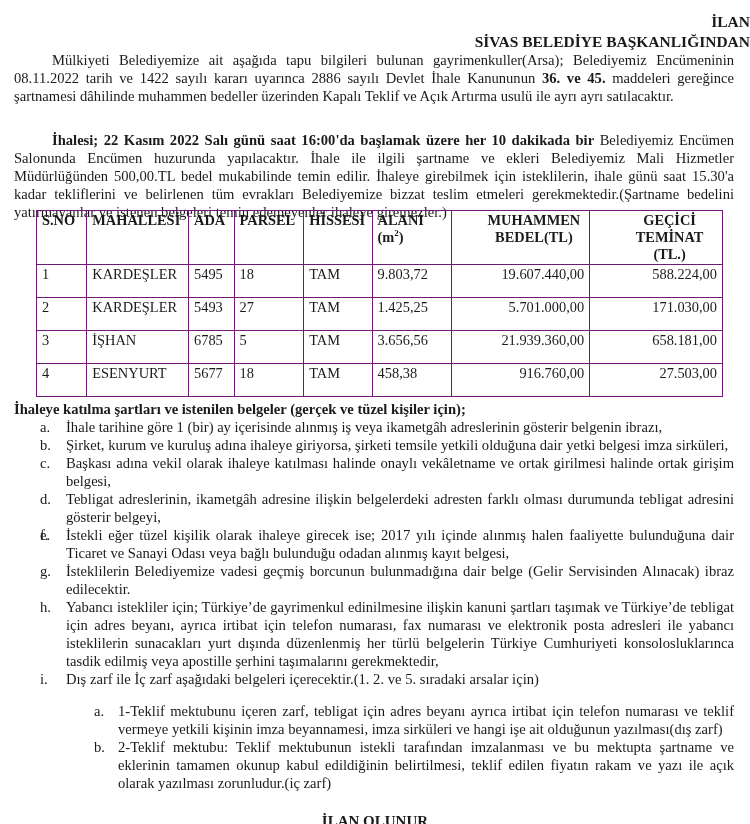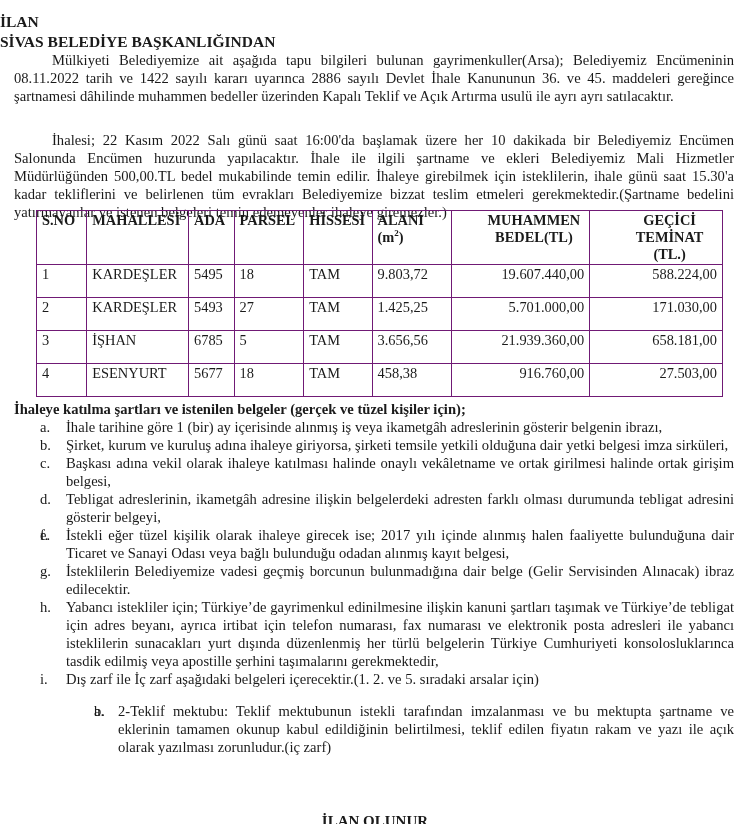--- a/index.html
+++ b/index.html
@@ -17,37 +17,37 @@
       font-size: 14.6px;
       line-height: 18px;
     }
     .page {
       position: absolute;
       left: 0;
       top: 0;
       width: 750px;
     }
     .title {
-      text-align: left;
+      text-align: right;
       font-weight: bold;
       font-size: 15.5px;
       line-height: 19px;
     }
     .t1 { position: absolute; top: 12px; left: 0; width: 750px; }
     .t2 { position: absolute; top: 32px; left: 0; width: 750px; }
     .para {
       position: absolute;
       left: 14px;
       width: 720px;
       text-align: justify;
     }
     .p1 { top: 51px; }
     .p2 { top: 131px; }
     .indent { display: inline-block; width: 38px; }
-    b { font-weight: normal; }
+    b { font-weight: bold; }
 
     table.parcels {
       position: absolute;
       left: 36px;
       top: 210px;
       width: 687px;
       border-collapse: collapse;
       font-size: 14.4px;
       line-height: 17px;
     }
@@ -214,20 +214,20 @@
     <li><span class="marker">d.</span><span>Tebligat adreslerinin, ikametgâh adresine ilişkin belgelerdeki adresten farklı olması durumunda tebligat adresini gösterir belgeyi,</span></li>
     <li><span class="marker">e.</span></li>
     <li><span class="marker">f.</span><span>İstekli eğer tüzel kişilik olarak ihaleye girecek ise; 2017 yılı içinde alınmış halen faaliyette bulunduğuna dair Ticaret ve Sanayi Odası veya bağlı bulunduğu odadan alınmış kayıt belgesi,</span></li>
     <li><span class="marker">g.</span><span>İsteklilerin Belediyemize vadesi geçmiş borcunun bulunmadığına dair belge (Gelir Servisinden Alınacak) ibraz edilecektir.</span></li>
     <li><span class="marker">h.</span><span>Yabancı istekliler için; Türkiye’de gayrimenkul edinilmesine ilişkin kanuni şartları taşımak ve Türkiye’de tebligat için adres beyanı, ayrıca irtibat için telefon numarası, fax numarası ve elektronik posta adresleri ile yabancı isteklilerin sunacakları yurt dışında düzenlenmiş her türlü belgelerin Türkiye Cumhuriyeti konsolosluklarınca tasdik edilmiş veya apostille şerhini taşımalarını gerekmektedir,</span></li>
     <li><span class="marker">i.</span><span>Dış zarf ile İç zarf aşağıdaki belgeleri içerecektir.(1. 2. ve 5. sıradaki arsalar için)</span></li>
   </ol>
 
   <div class="sub-wrap">
     <ol class="sublist">
-      <li><span class="marker">a.</span></li>
+      <li><span class="marker">a.</span><span>1-Teklif mektubunu içeren zarf, tebligat için adres beyanı ayrıca  irtibat için telefon numarası ve teklif vermeye yetkili kişinin imza beyannamesi, imza sirküleri ve hangi işe ait olduğunun yazılması(dış zarf)</span></li>
       <li><span class="marker">b.</span><span>2-Teklif mektubu: Teklif mektubunun istekli tarafından imzalanması ve bu mektupta şartname ve eklerinin tamamen okunup kabul edildiğinin belirtilmesi, teklif edilen fiyatın rakam ve yazı ile açık olarak yazılması zorunludur.(iç zarf)</span></li>
     </ol>
   </div>
 
   <div class="footer">İLAN OLUNUR</div>
 
 </div>
 
 </body></html>

